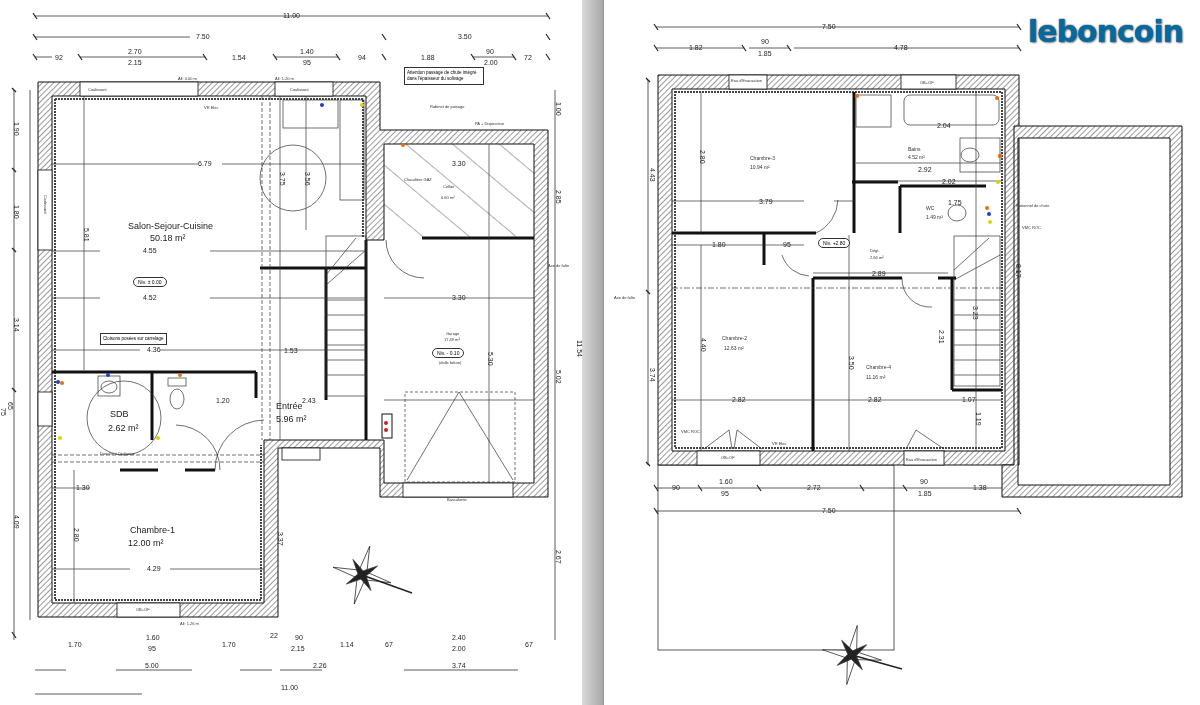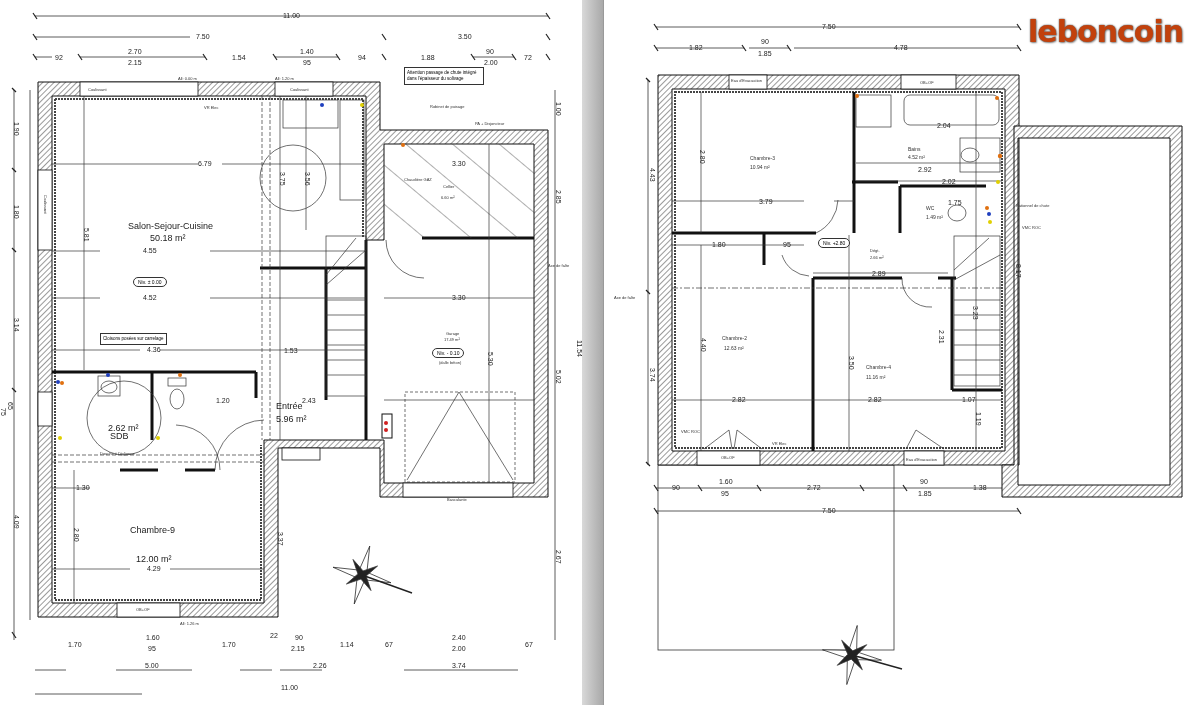--- a/index.html
+++ b/index.html
@@ -10,21 +10,21 @@
   #divider{position:absolute;left:582px;top:0;width:22px;height:705px;
     background:linear-gradient(to right,#d9d9d9 0%,#c4c4c4 40%,#a9a9a9 95%,#8c8c8c 100%);}
   .lbl{position:absolute;font-size:7px;color:#222;white-space:nowrap;line-height:1;}
   .lbl.sm{font-size:4px;color:#333;}
   .lbl.room{font-size:9px;color:#222;text-align:center;}
   .lbl.area{font-size:9px;color:#222;}
   .lbl.vert{transform:rotate(90deg);transform-origin:left top;}
   .pill{position:absolute;font-size:5px;border:1px solid #333;border-radius:6px;padding:1px 4px;background:#fff;white-space:nowrap;}
   .note{position:absolute;font-size:4.5px;border:1px solid #333;padding:2px;background:#fff;line-height:1.3;}
   svg{position:absolute;left:0;top:0;}
-  #watermark{position:absolute;left:1028px;top:14px;font-size:30px;font-weight:bold;color:#c2410c;
+  #watermark{position:absolute;left:1028px;top:14px;font-size:30px;font-weight:bold;color:#0369a1;
     letter-spacing:-1px;text-shadow:0 0 2px #777,0 0 1px #555,1px 1px 2px #999;font-family:"DejaVu Sans",sans-serif;}
 </style>
 </head>
 <body>
 
 <div class="page" id="page-left">
   <svg width="582" height="705">
     <defs>
       <pattern id="hatch" width="4" height="4" patternUnits="userSpaceOnUse" patternTransform="rotate(45)">
         <rect width="4" height="4" fill="#fff"></rect>
@@ -268,31 +268,31 @@
   <span class="lbl sm" style="left:441px;top:196px;">6.60 m²</span>
   <span class="lbl" style="left:452px;top:160px;">3.30</span>
 
   <span class="lbl sm" style="left:446px;top:332px;">Garage</span>
   <span class="lbl sm" style="left:444px;top:338px;">17.49 m²</span>
   <span class="lbl" style="left:452px;top:294px;">3.30</span>
   <span class="lbl vert" style="left:494px;top:352px;">5.30</span>
   <span class="pill" style="left:432px;top:348px;">Niv. - 0.10</span>
   <span class="lbl sm" style="left:439px;top:361px;">(dalle béton)</span>
 
-  <span class="lbl room" style="left:110px;top:432px;">SDB</span>
+  <span class="lbl room" style="left:110px;top:410px;">SDB</span>
   <span class="lbl area" style="left:108px;top:424px;">2.62 m²</span>
   <span class="lbl" style="left:216px;top:397px;">1.20</span>
 
   <span class="lbl room" style="left:276px;top:402px;">Entrée</span>
   <span class="lbl area" style="left:276px;top:415px;">5.96 m²</span>
   <span class="lbl" style="left:302px;top:397px;">2.43</span>
   <span class="lbl" style="left:284px;top:347px;">1.53</span>
 
-  <span class="lbl room" style="left:130px;top:526px;">Chambre-9</span>
-  <span class="lbl area" style="left:136px;top:539px;margin-top:16px;">12.00 m²</span>
+  <span class="lbl room" style="left:130px;top:526px;">Chambre-1</span>
+  <span class="lbl area" style="left:128px;top:539px;">12.00 m²</span>
   <span class="lbl" style="left:147px;top:565px;">4.29</span>
   <span class="lbl vert" style="left:80px;top:528px;">2.80</span>
   <span class="lbl" style="left:76px;top:484px;">1.30</span>
   <span class="lbl vert" style="left:284px;top:532px;">3.37</span>
 </div>
 
 <div id="divider"></div>
 
 <div class="page" id="page-right">
   <svg width="596" height="705">

